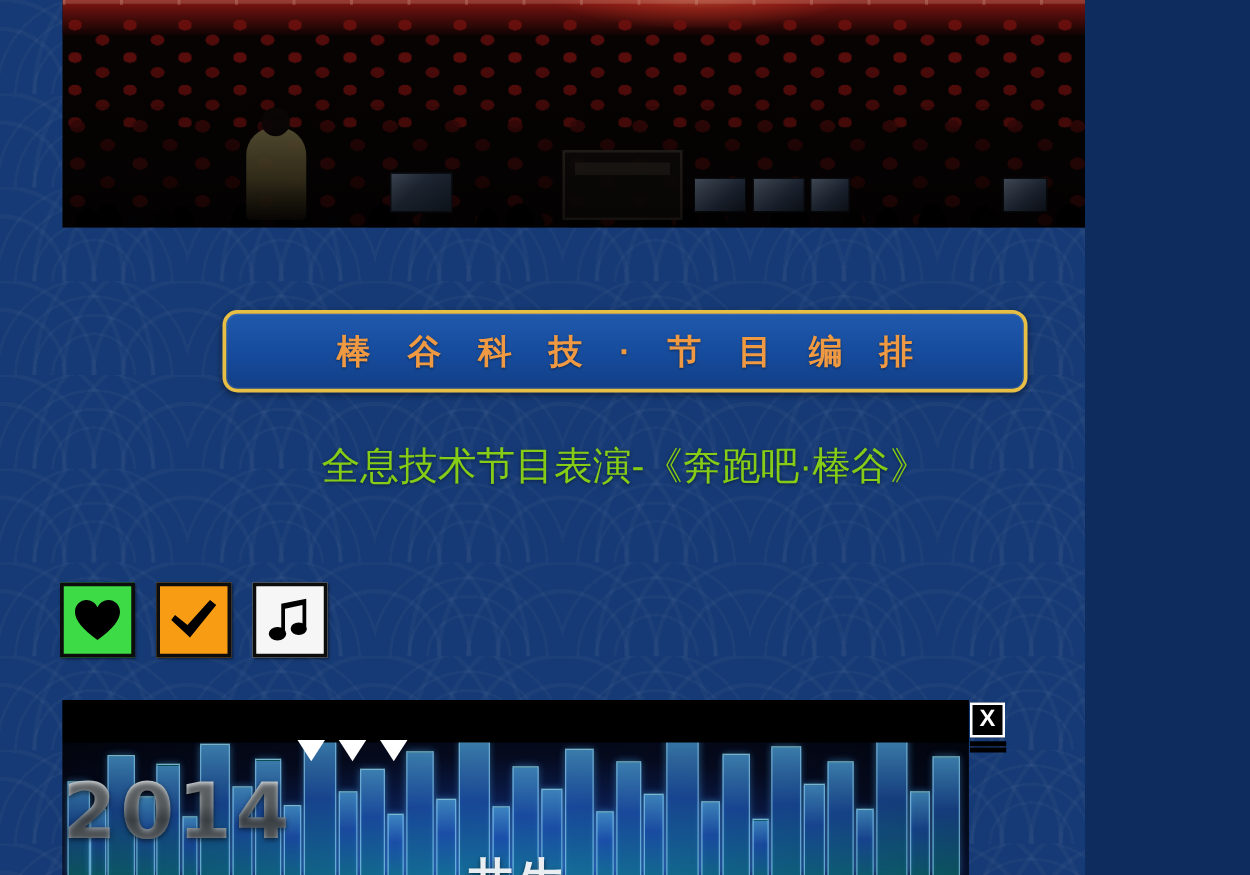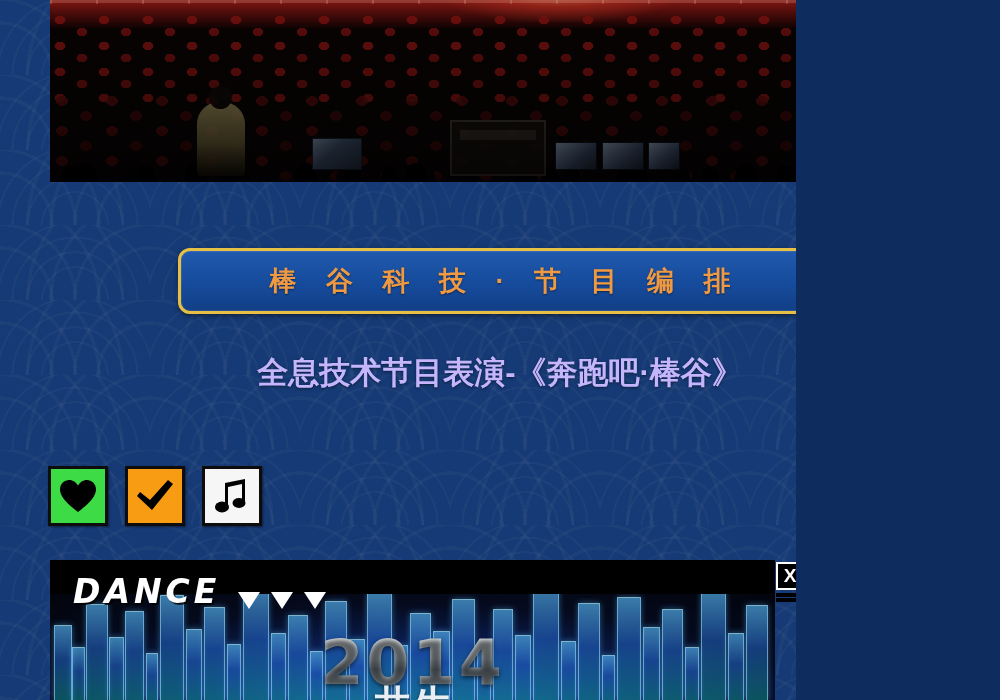--- a/index.html
+++ b/index.html
@@ -2,21 +2,21 @@
 <html><head>
 <meta charset="utf-8">
 <style>
   html, body {
     margin: 0;
     padding: 0;
     background: #0e2c5e;
   }
   #page {
     position: relative;
-    width: 796px;
+    width: 868px;
     height: 700px;
     overflow: hidden;
     background-color: #163a75;
     font-family: "Liberation Sans", "DejaVu Sans", sans-serif;
   }
   
   #bg-pattern {
     position: absolute;
     inset: 0;
     background-color: #163a75;
@@ -169,23 +169,23 @@
     text-shadow: 0 1px 2px rgba(0,0,0,0.45);
   }
 
   
   #subtitles {
     position: absolute;
     left: 0; top: 348px; width: 1000px;
     text-align: center;
   }
   .subtitle-line {
-    color: #c4b5fd;
+    color: #84cc16;
     font-size: 31px;
-    font-weight: bold;
+    font-weight: normal;
     line-height: 50px;
     text-shadow: 0 1px 3px rgba(0,0,0,0.5);
     white-space: nowrap;
   }
 
   
   #icon-row {
     position: absolute;
     left: 48px; top: 466px;
     display: flex;
@@ -252,22 +252,22 @@
     gap: 11px;
   }
   .arrow-down {
     width: 0; height: 0;
     border-left: 11px solid transparent;
     border-right: 11px solid transparent;
     border-top: 17px solid #ffffff;
   }
   #year-text {
     position: absolute;
-    left: 0; right: 0; top: 66px;
-    text-align: center;
+    left: 0; right: 0; top: 52px;
+    text-align: left;
     font-size: 62px;
     font-weight: bold;
     letter-spacing: 3px;
     font-family: "DejaVu Sans", "Liberation Sans", sans-serif;
     color: #cfd6da;
     background: linear-gradient(180deg, #f2f5f7 0%, #b9c3ca 45%, #7d8993 60%, #e6ecf0 100%);
     -webkit-background-clip: text;
     background-clip: text;
     -webkit-text-fill-color: transparent;
     text-shadow: 0 2px 4px rgba(0,0,0,0.55);
@@ -405,21 +405,20 @@
       <div class="tower" style="left:593px;width:15px; height:72px;"></div>
       <div class="tower" style="left:612px;width:19px; height:90px;"></div>
       <div class="tower" style="left:635px;width:12px; height:52px;"></div>
       <div class="tower" style="left:651px;width:23px; height:108px;"></div>
       <div class="tower" style="left:678px;width:14px; height:66px;"></div>
       <div class="tower" style="left:696px;width:20px; height:94px;"></div>
     </div>
     <div class="vid-topbar"></div>
     <div id="year-text">2014</div>
     <div id="year-sub">共生</div>
-    <div id="dance-label">DANCE</div>
     <div id="dance-arrows">
       <span class="arrow-down"></span>
       <span class="arrow-down"></span>
       <span class="arrow-down"></span>
     </div>
   </div>
 
   <div id="broken-image-marker">
     <div id="x-box">X</div>
     <div id="x-bar"></div>

